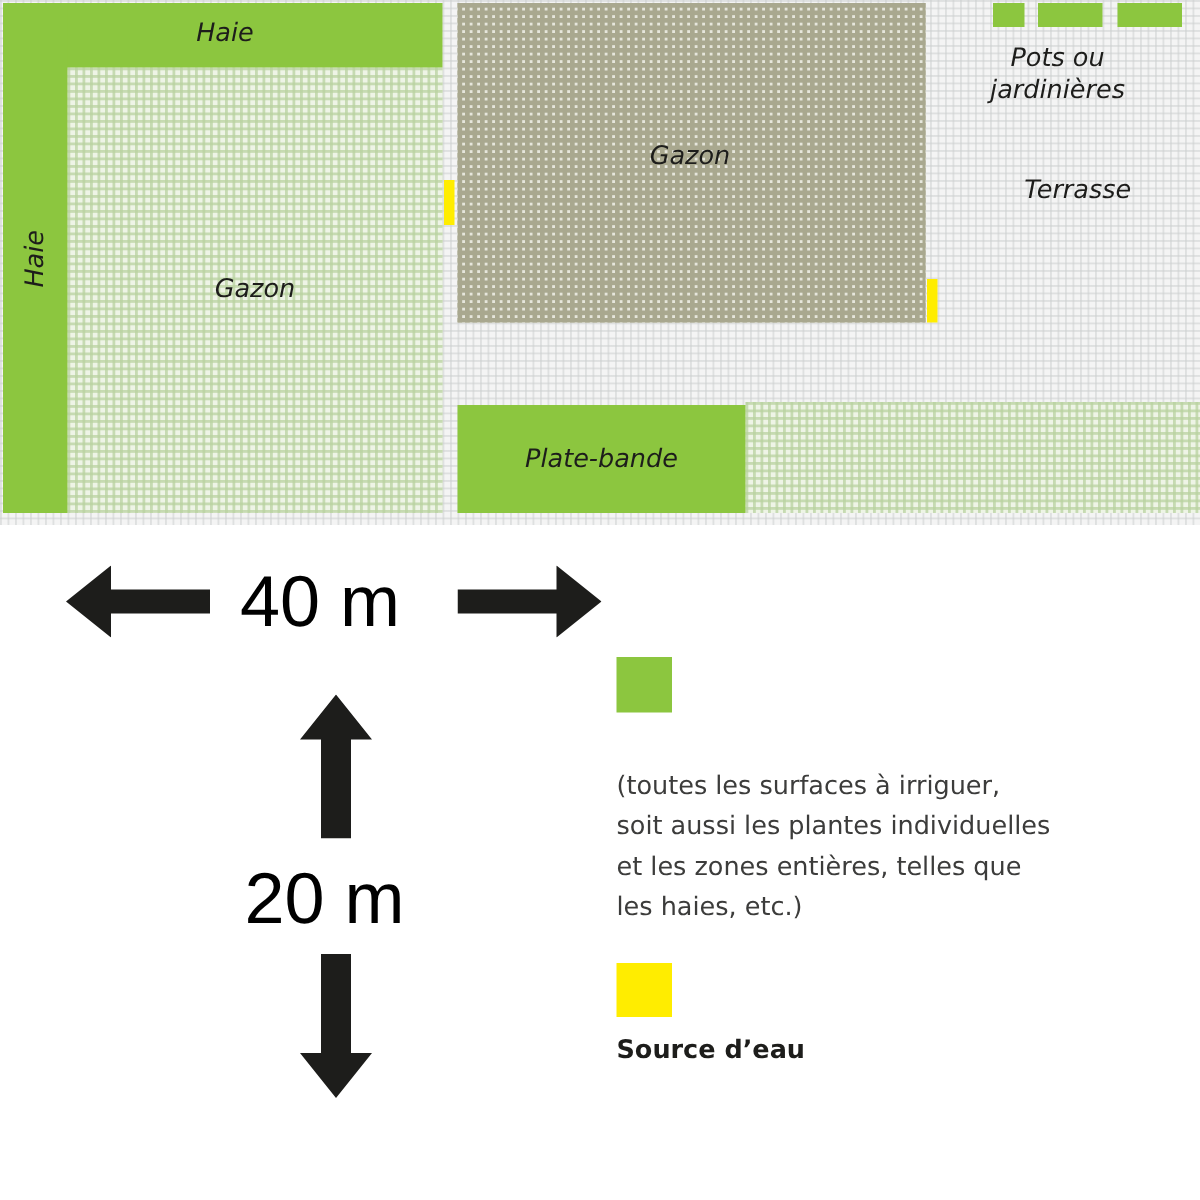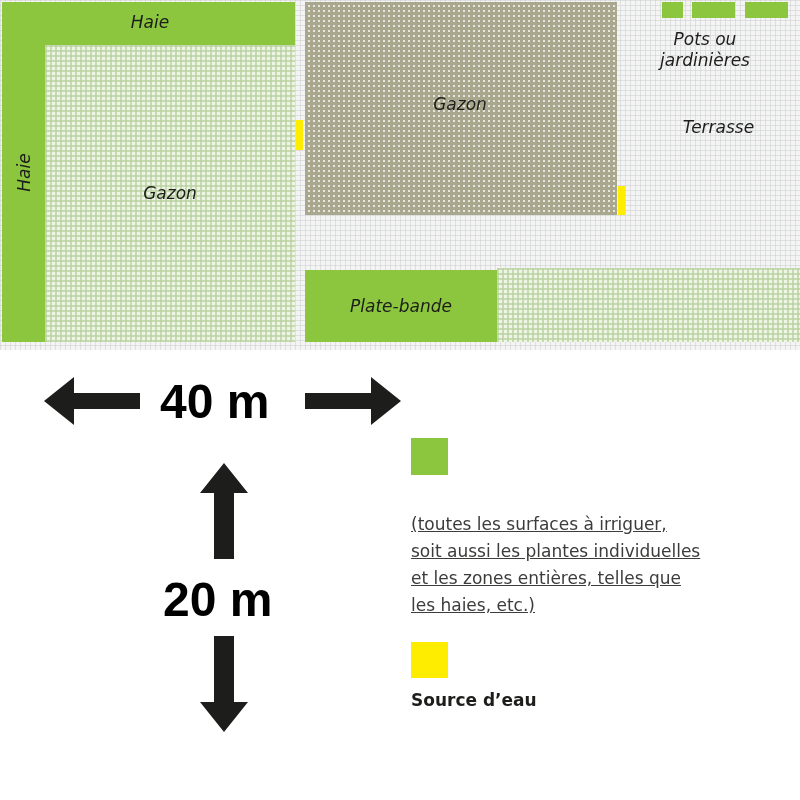--- a/index.html
+++ b/index.html
@@ -23,21 +23,21 @@
   .grid-house {
     background-color:#e6e6dc;
     background-image:
       linear-gradient(to right, #a9a88f 3px, transparent 3px),
       linear-gradient(to bottom, #a9a88f 3px, transparent 3px);
     background-size:5px 5px;
   }
   .green { background:#8cc63f; }
   .yellow { background:#ffed00; }
   .zone-label { position:absolute; font-size:17px; color:#1d1d1b; white-space:nowrap; text-align:center; line-height:21px; }
-  .dim { position:absolute; font-family:"Liberation Sans", sans-serif; font-weight:bold; font-size:48px; color:#000; white-space:nowrap; line-height:48px;text-align:center; }
+  .dim { position:absolute; font-family:"Liberation Sans", sans-serif; font-weight:normal; font-size:48px; color:#000; white-space:nowrap; line-height:48px;text-align:center; }
   .legend-title { position:absolute; font-weight:bold; font-size:17px; color:#1d1d1b; white-space:nowrap; }
   .legend-desc { position:absolute; font-size:17px; color:#3c3c3b; line-height:27px; white-space:pre-line; }
 </style>
 </head>
 <body>
 
 <div class="abs" style="left:0;top:0;width:736px;height:350px;font-style:italic;">
 
   <div class="abs grid-light" style="left:0;top:0;width:800px;height:350px;"></div>
 
@@ -80,20 +80,20 @@
 <svg class="abs" style="left:200px;top:463px;" width="48" height="96" viewBox="0 0 48 96">
   <polygon points="24,0 0,30 14,30 14,96 34,96 34,30 48,30" fill="#1d1d1b"></polygon>
 </svg>
 <div class="dim" style="left:163px;top:576px;">20 m</div>
 <svg class="abs" style="left:200px;top:636px;" width="48" height="96" viewBox="0 0 48 96">
   <polygon points="24,96 0,66 14,66 14,0 34,0 34,66 48,66" fill="#1d1d1b"></polygon>
 </svg>
 
 <div class="abs" style="left:410px;top:438px;width:380px;height:320px;">
   <div class="abs green" style="left:1px;top:0;width:37px;height:37px;"></div>
-  <div class="legend-desc" style="left:1px;top:73px;text-decoration:underline;">(toutes les surfaces à irriguer,
+  <div class="legend-desc" style="left:1px;top:73px;">(toutes les surfaces à irriguer,
 soit aussi les plantes individuelles
 et les zones entières, telles que
 les haies, etc.)</div>
 
   <div class="abs yellow" style="left:1px;top:204px;width:37px;height:36px;"></div>
   <div class="legend-title" style="left:1px;top:252px;">Source d’eau</div>
 </div>
 
 </body></html>

